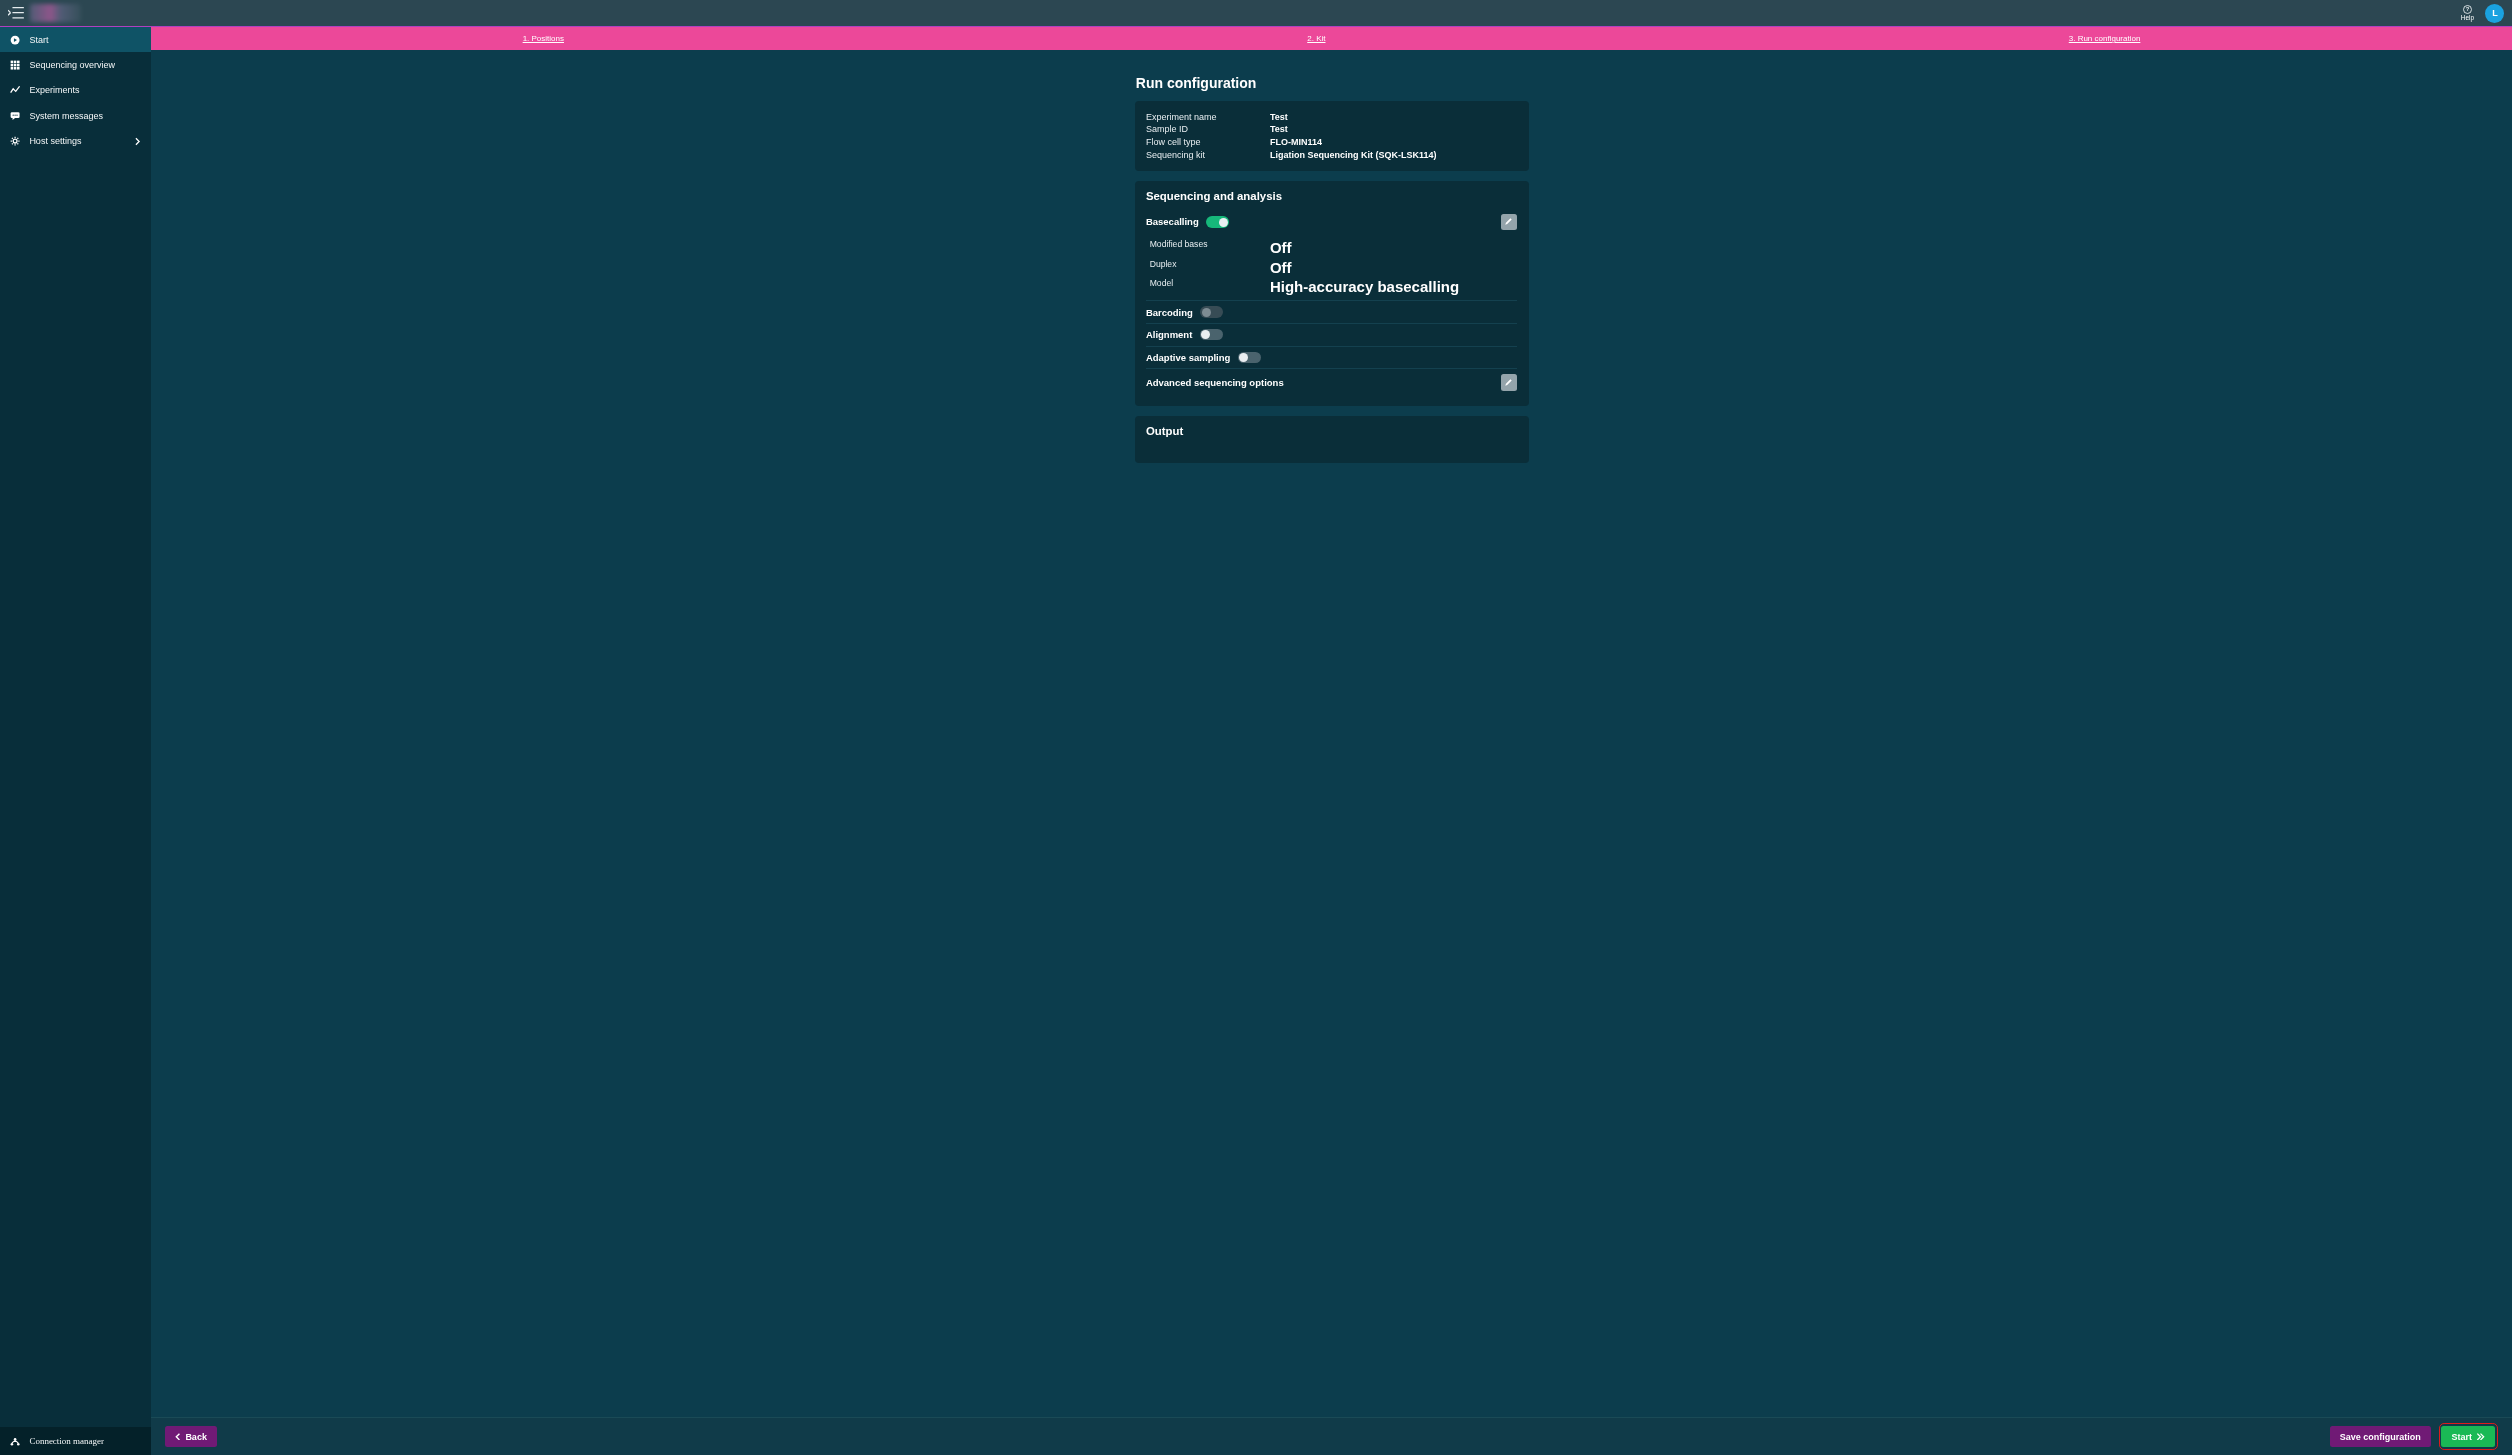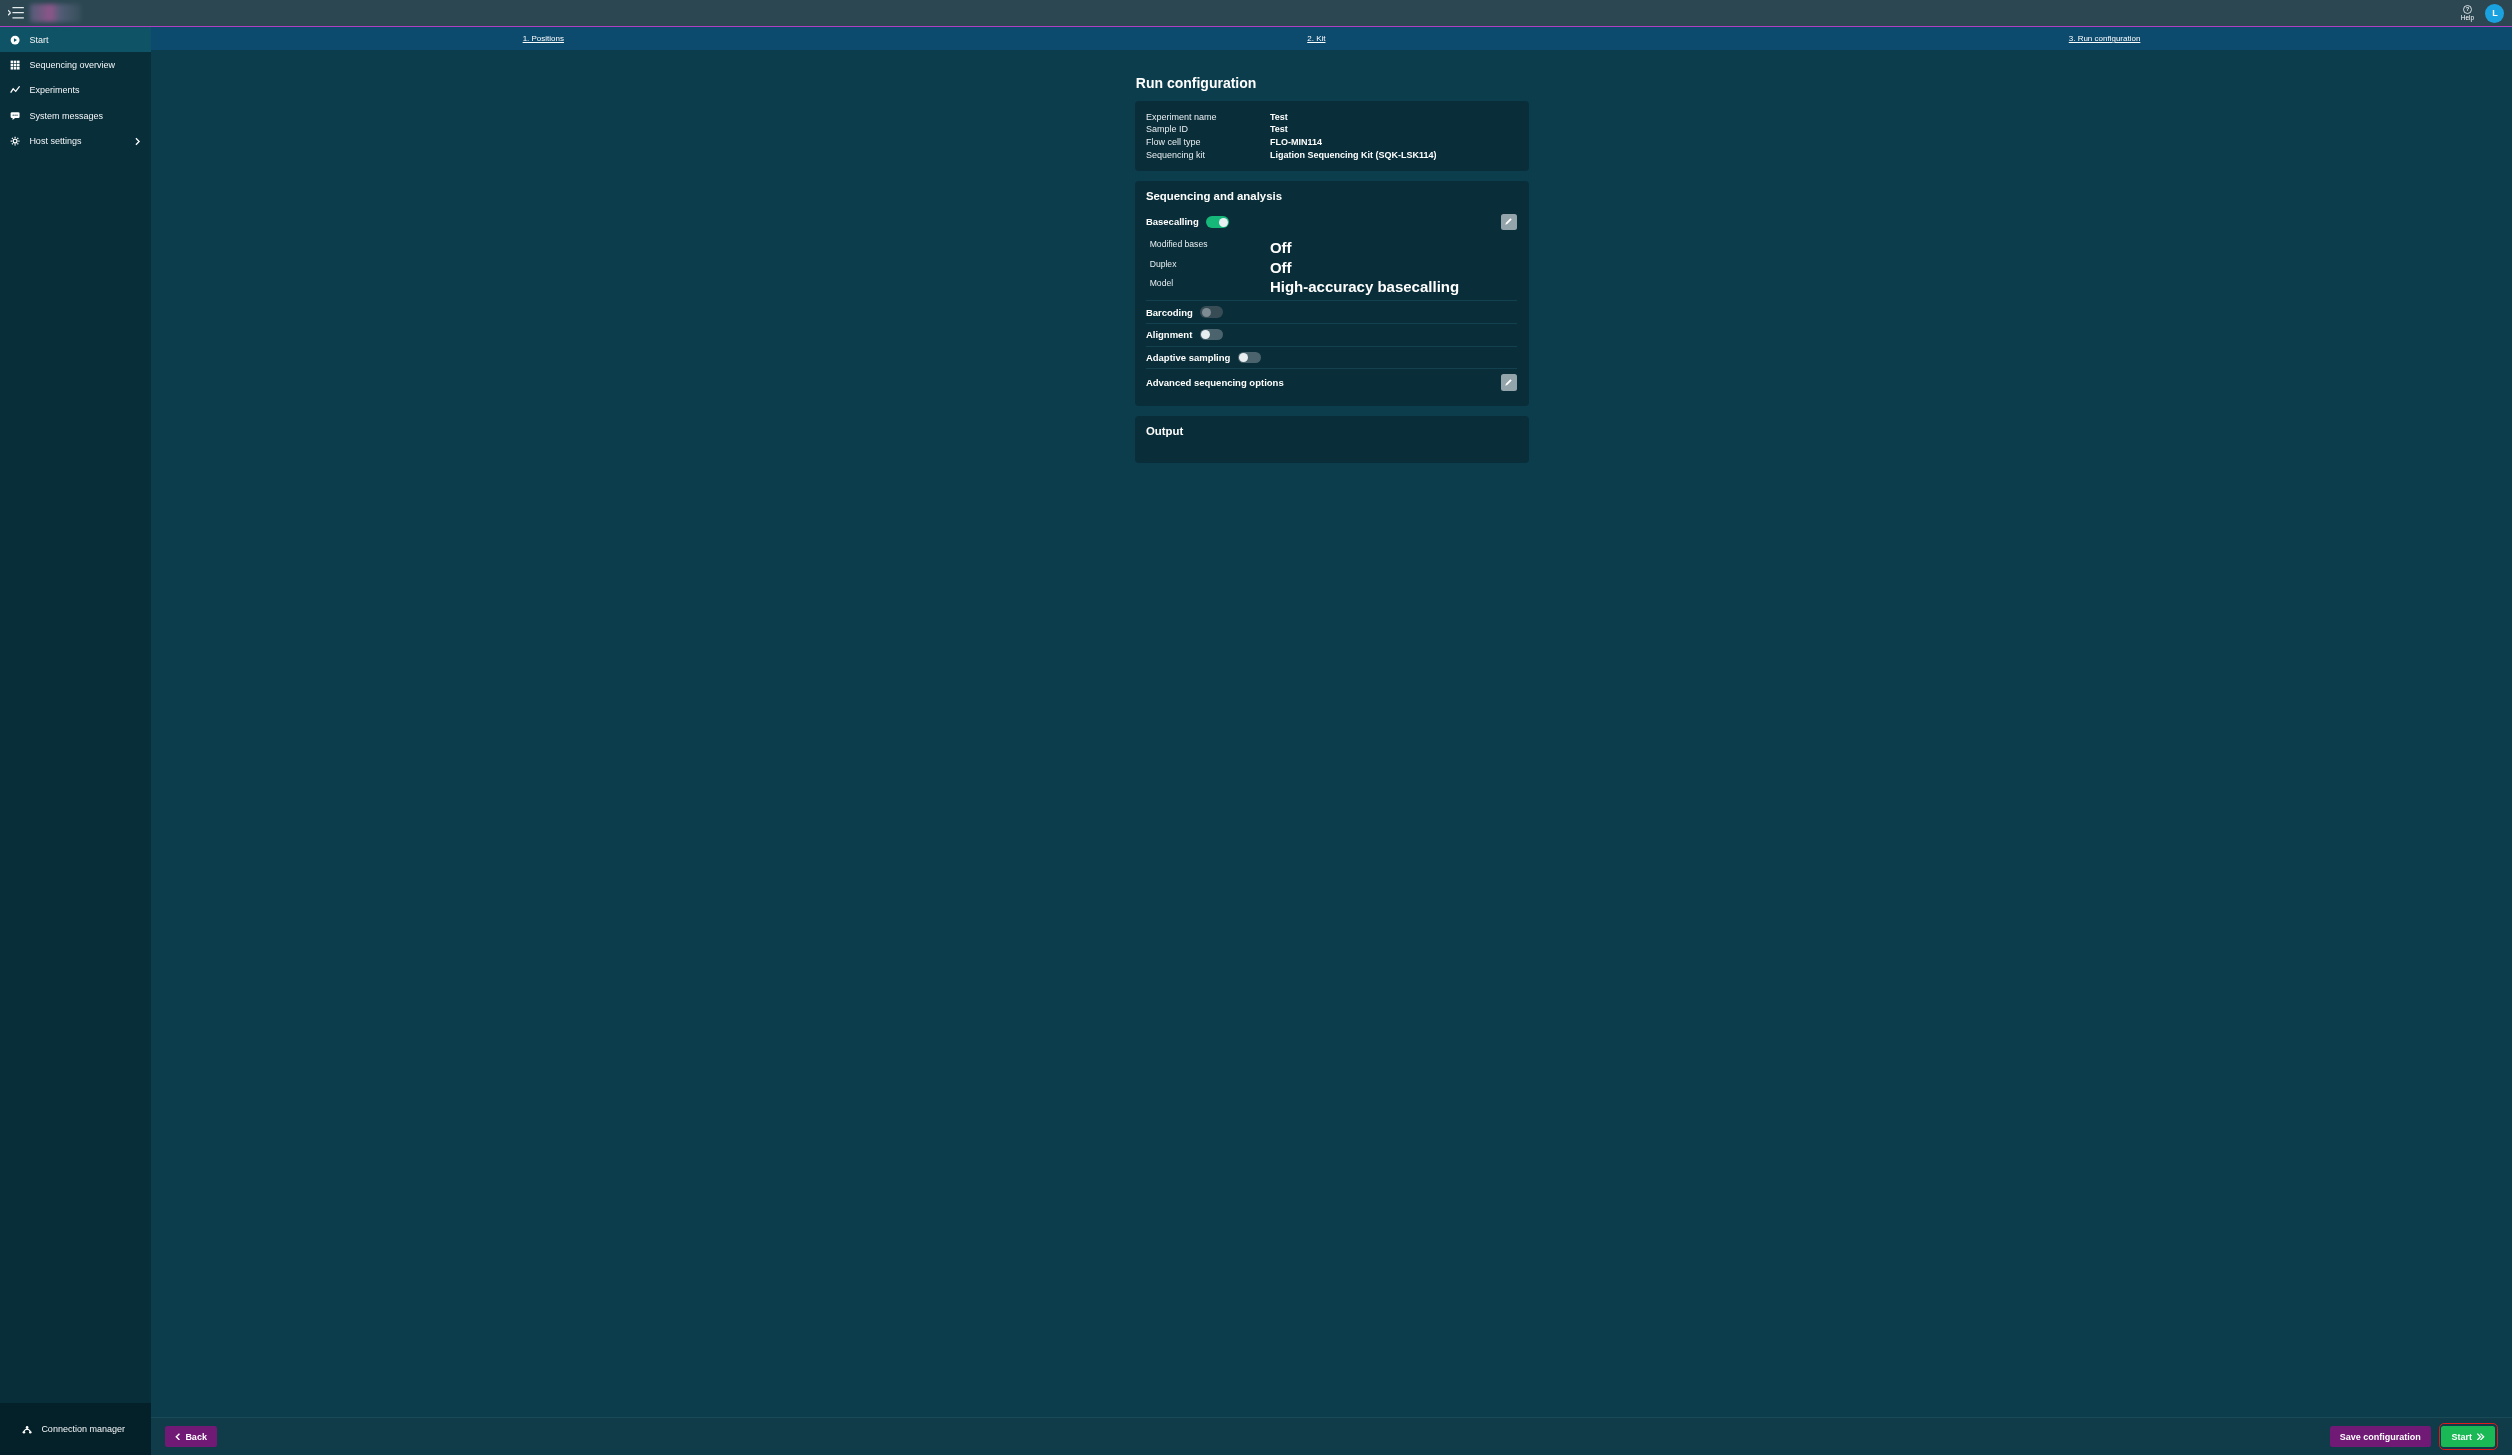--- a/index.html
+++ b/index.html
@@ -52,30 +52,30 @@
   }
   .sidebar-top { display:flex; flex-direction:column; }
   .sidebar-item {
     display:flex; align-items:center; gap:9px;
     padding:7.6px 10.2px; font-size:9px; color:#f4f7f8;
     cursor:pointer;
   }
   .sidebar-item.active { background:#0f5366; }
   .sidebar-item .chev { margin-left:auto; }
   .sidebar-bottom {
-    background:#042129; padding:12px;
+    background:#042129; padding:0;font-family:Liberation Serif, serif;
   }
   .sidebar-bottom .sidebar-item { padding:9px 10.2px; }
 
   .main {
     flex:1; display:flex; flex-direction:column; min-width:0; position:relative;
     background:#0c3d4d;
   }
   .steps {
-    height:23px; background:#0c4a6e; display:flex; align-items:center; justify-content:space-around;
+    height:23px; background:#ec4899; display:flex; align-items:center; justify-content:space-around;
     font-size:8px;
   }
   .step { text-decoration: underline; cursor:pointer; color:#fff; }
 
   .content-scroll {
     flex:1; overflow:auto; padding: 15.3px 7.6px 51px 7.6px;
   }
   .content-inner {
     max-width: 394px; margin: 10px auto;
   }

